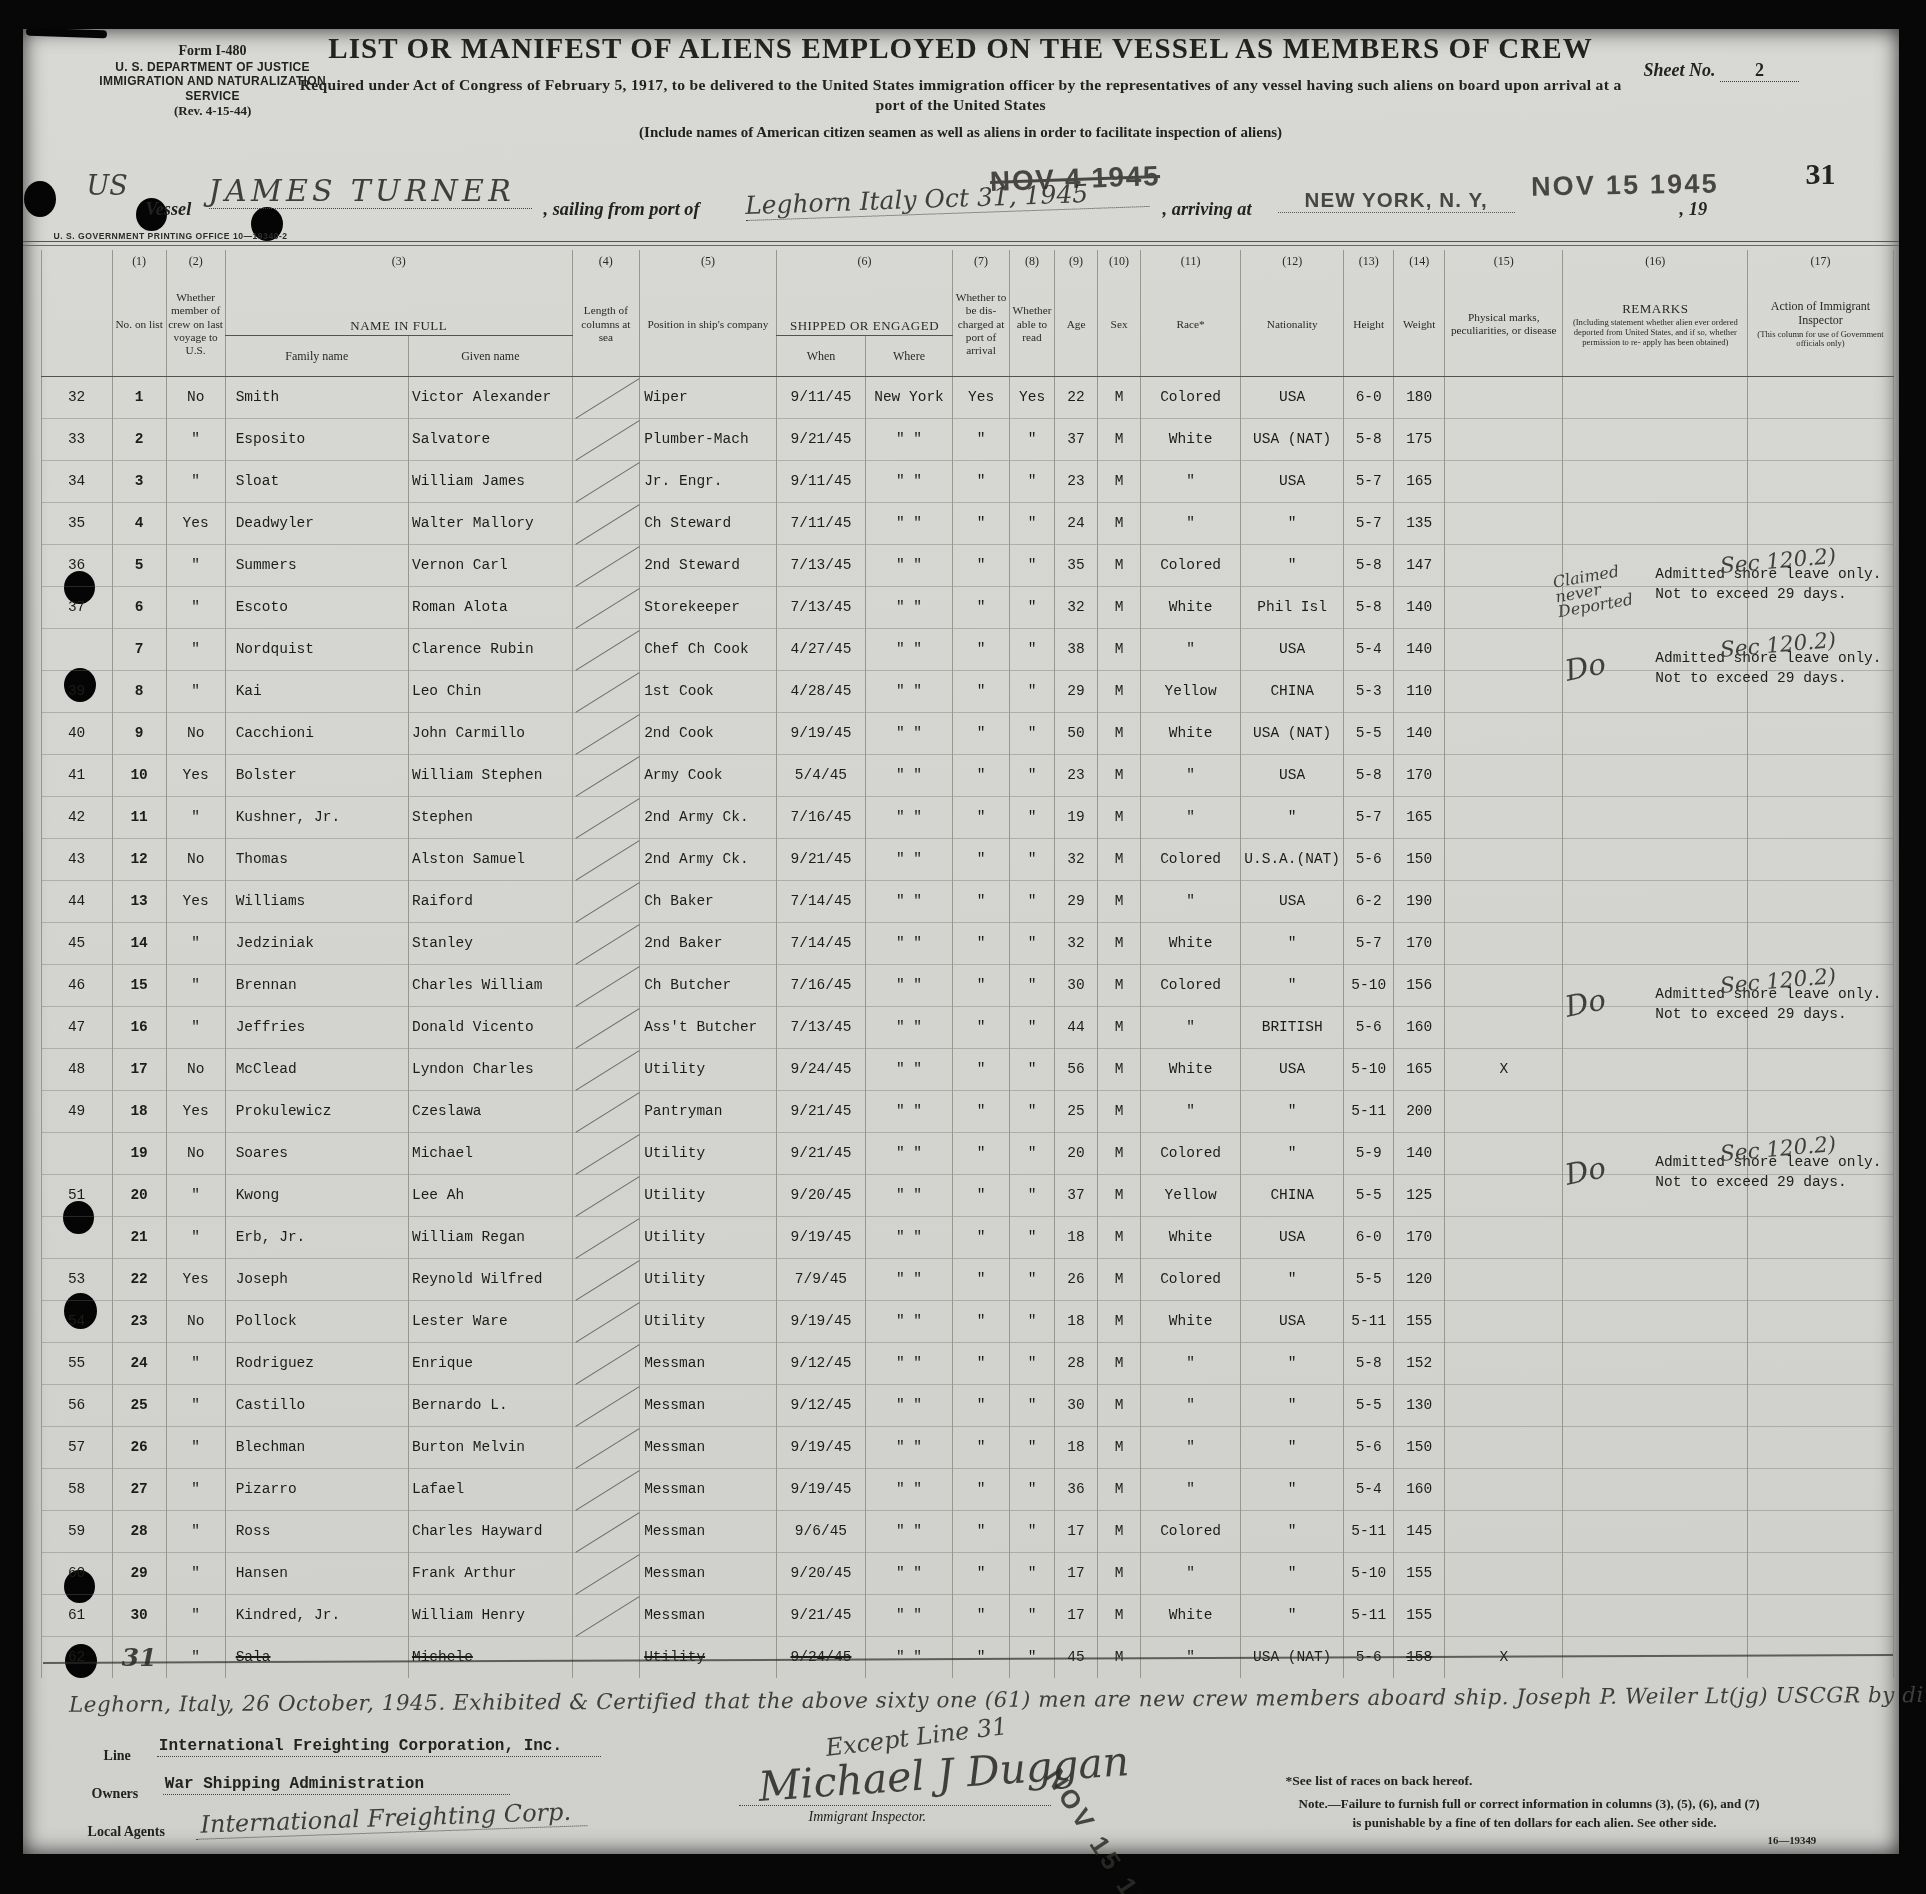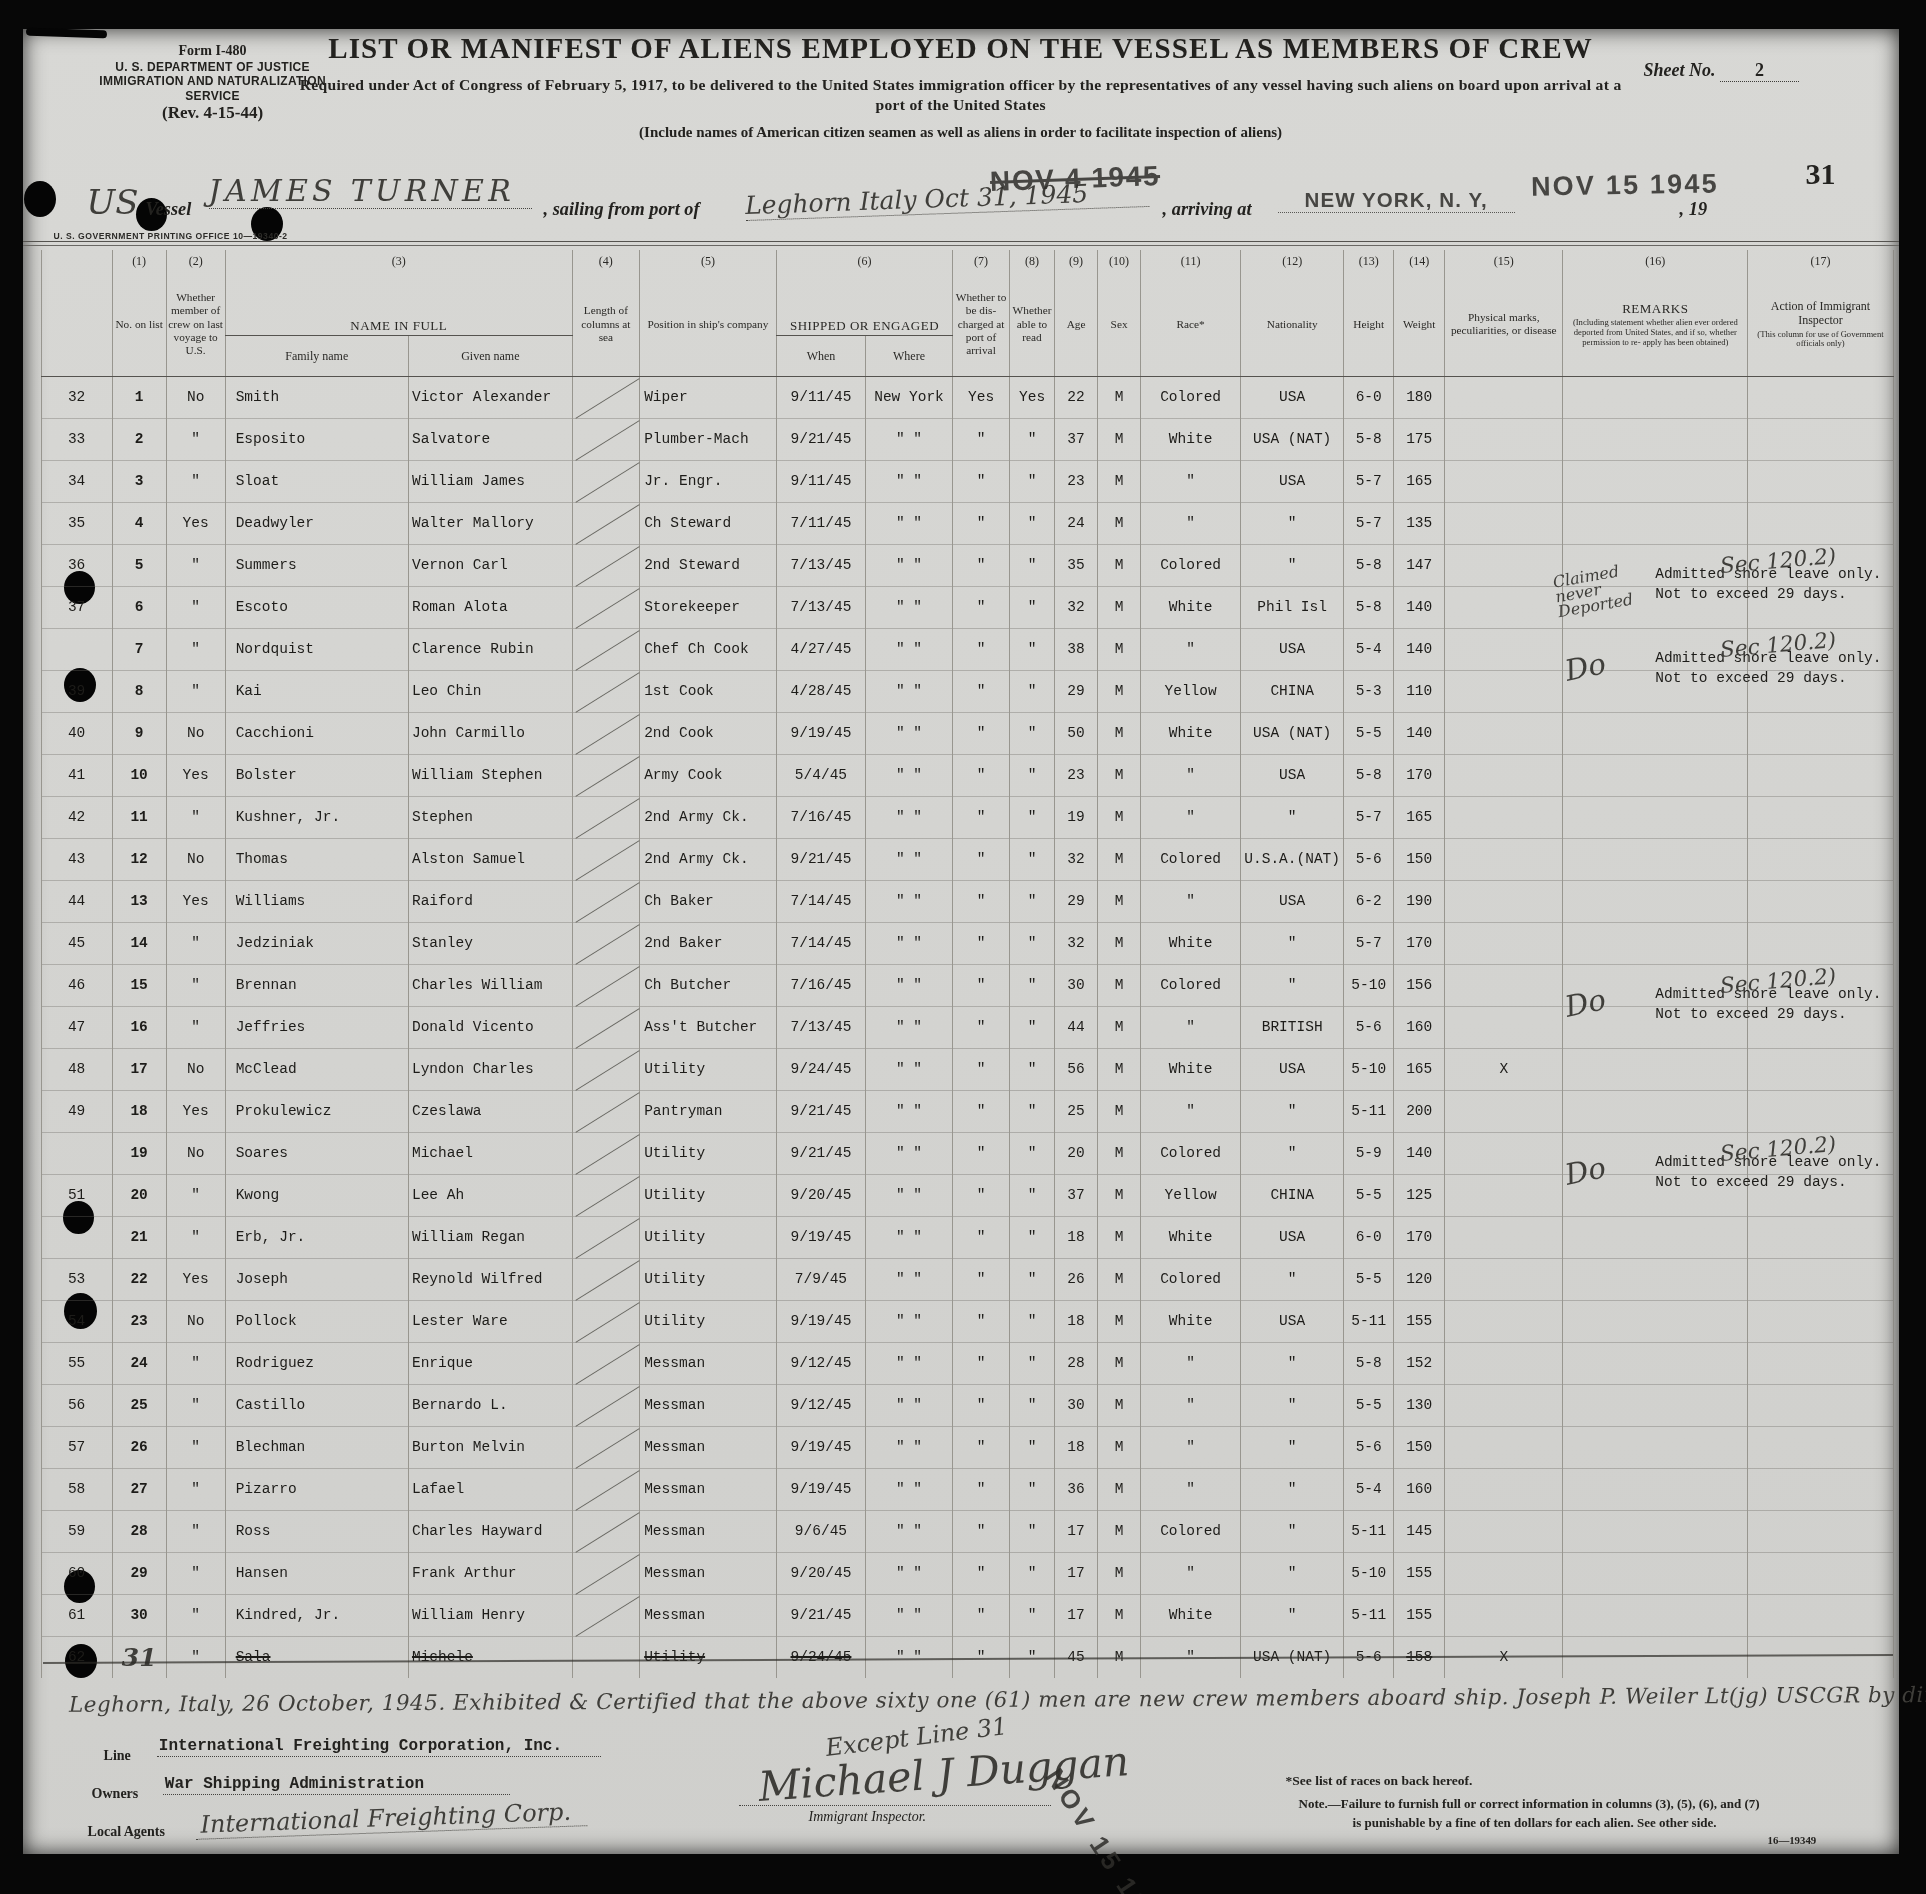--- a/index.html
+++ b/index.html
@@ -14,21 +14,21 @@
     background:linear-gradient(178deg,#d8d8d5 0%,#d3d3d0 55%,#cfcfcc 100%);
     box-shadow:0 0 21.5px rgba(0,0,0,.8) inset;
   }
   .hole{position:absolute;background:#050505;border-radius:50%;}
   .streak{position:absolute;background:#050505;border-radius:5.4px;}
 
   
   .form-id{position:absolute;left:74px;top:14px;width:232px;text-align:center;line-height:1.2;}
   .form-id .fno{font-size:14px;font-weight:bold;}
   .form-id .dep,.form-id .svc{font-family:"Liberation Sans",sans-serif;font-size:12px;font-weight:bold;letter-spacing:0.3px;}
-  .form-id .rev{font-size:17px;font-weight:bold;}
+  .form-id .rev{font-size:13px;font-weight:bold;}
   .page-title{position:absolute;left:0;top:3.2px;width:100%;text-align:center;
     font-size:29px;font-weight:bold;letter-spacing:1.1px;}
   .sheet{position:absolute;left:1621px;top:31px;font-style:italic;font-size:18px;font-weight:bold;}
   .sheet .num{display:inline-block;min-width:70px;text-align:center;font-style:normal;
     border-bottom:1.6px dotted #3c3b38;padding:0 4.3px;}
   .req{position:absolute;width:100%;text-align:center;font-weight:bold;font-size:15.6px;letter-spacing:0.3px;}
   .req1{top:47px;} .req2{top:67px;}
   .incl{position:absolute;width:100%;text-align:center;font-weight:bold;font-size:15px;top:95px;}
 
   
@@ -130,21 +130,21 @@
 
   <div class="sheet">
     <span>Sheet No.</span>
     <span class="num">2</span>
   </div>
 
   <div class="req req1">Required under Act of Congress of February 5, 1917, to be delivered to the United States immigration officer by the representatives of any vessel having such aliens on board upon arrival at a</div>
   <div class="req req2">port of the United States</div>
   <div class="incl">(Include names of American citizen seamen as well as aliens in order to facilitate inspection of aliens)</div>
 
-  <div class="vl hw" style="left:64px;top:141px;font-size:34px;margin-top:12px;">US</div>
+  <div class="vl hw" style="left:64px;top:141px;font-size:27px;">US</div>
   <div class="vl lbl" style="left:123px;top:170px;">Vessel</div>
   <div class="vl hw dotted" style="left:186px;top:144px;font-size:30px;letter-spacing:4.3px;min-width:323px;">JAMES TURNER</div>
   <div class="vl lbl" style="left:521px;top:170px;">, sailing from port of</div>
   <div class="vl hw dotted" style="left:722px;top:155px;font-size:25px;min-width:404px;transform:rotate(-2deg);">Leghorn Italy Oct 31, 1945</div>
   <div class="vl stamp stamp-void" style="left:967px;top:134px;font-size:28px;letter-spacing:1.6px;transform:rotate(-2deg);">NOV 4  1945</div>
   <div class="vl lbl" style="left:1140px;top:170px;">, arriving at</div>
   <div class="vl stamp dotted" style="left:1255px;top:159px;font-size:20.5px;letter-spacing:1.1px;min-width:237px;text-align:center;">NEW YORK, N. Y,</div>
   <div class="vl stamp" style="left:1508px;top:141px;font-size:27px;letter-spacing:2.2px;transform:rotate(-1deg);">NOV 15 1945</div>
   <div class="vl lbl" style="left:1657px;top:170px;">, 19</div>
   <div class="vl" style="left:1783px;top:128px;font-size:30px;font-weight:bold;">31</div>

